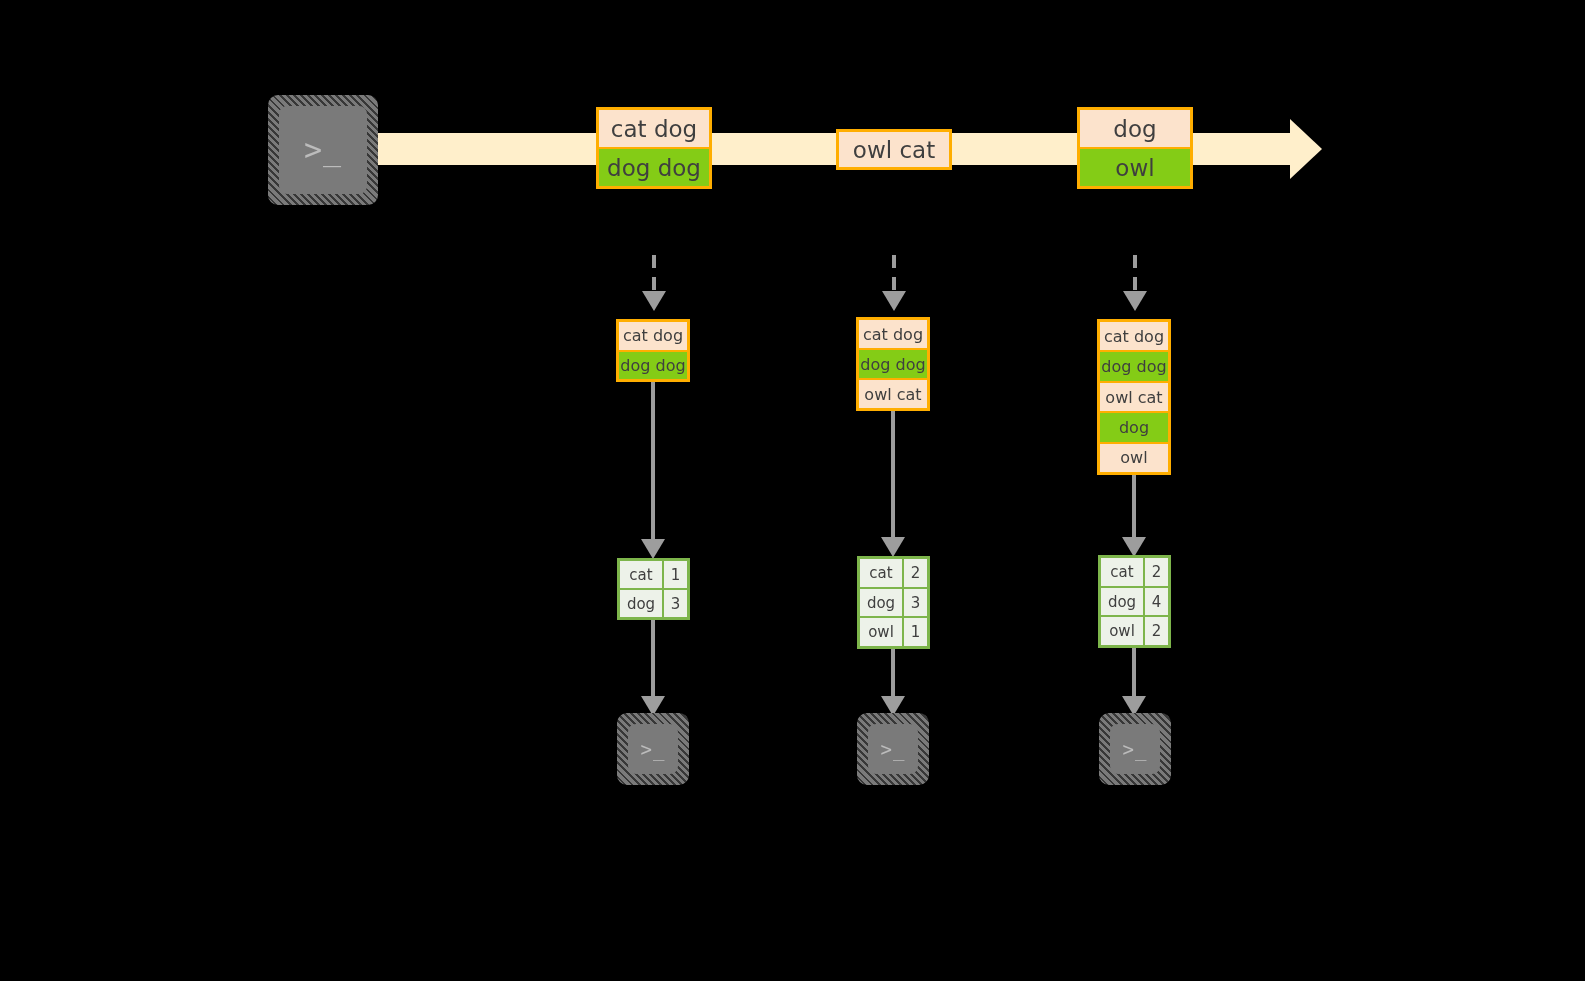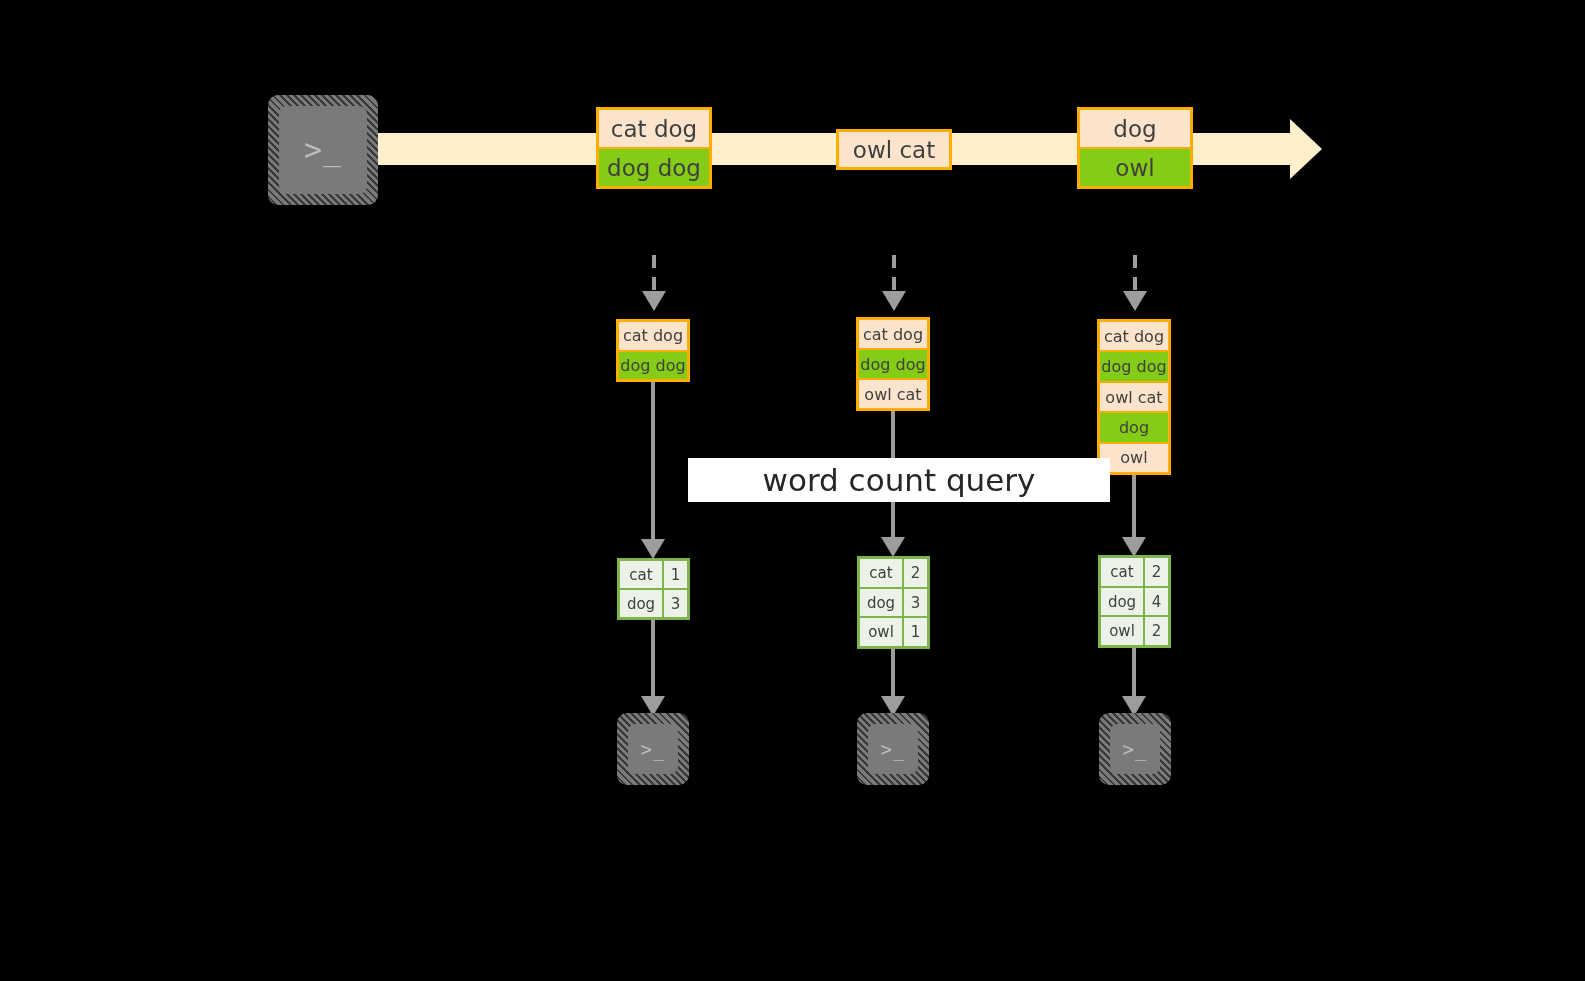--- a/index.html
+++ b/index.html
@@ -270,17 +270,14 @@
   </div>
 
   <div class="vline" style="left:1132px; top:648px; height:48px;"></div>
   <div class="vhead" style="left:1122px; top:696px;"></div>
 
   <div class="terminal small" style="left:1099px; top:713px; width:72px; height:72px;">
     <div class="inner"></div>
     <div class="prompt">&gt;_</div>
   </div>
 
-  <div class="banner" style="left:688px; top:458px; width:422px; height:44px;">
-    <span>word count query</span>
-  </div>
 
 </div>
 
 </body></html>

